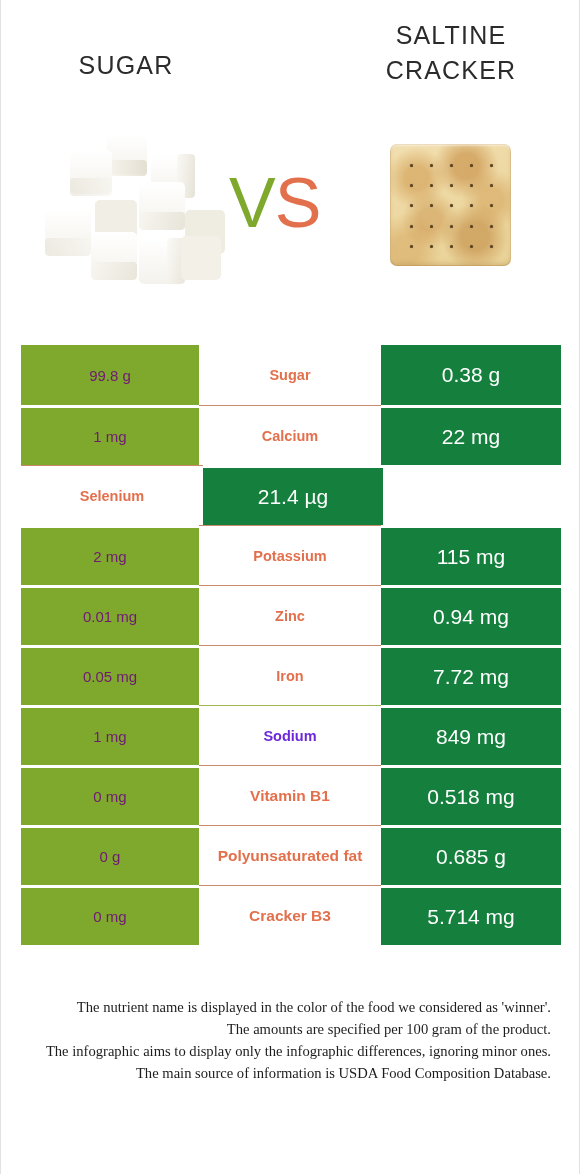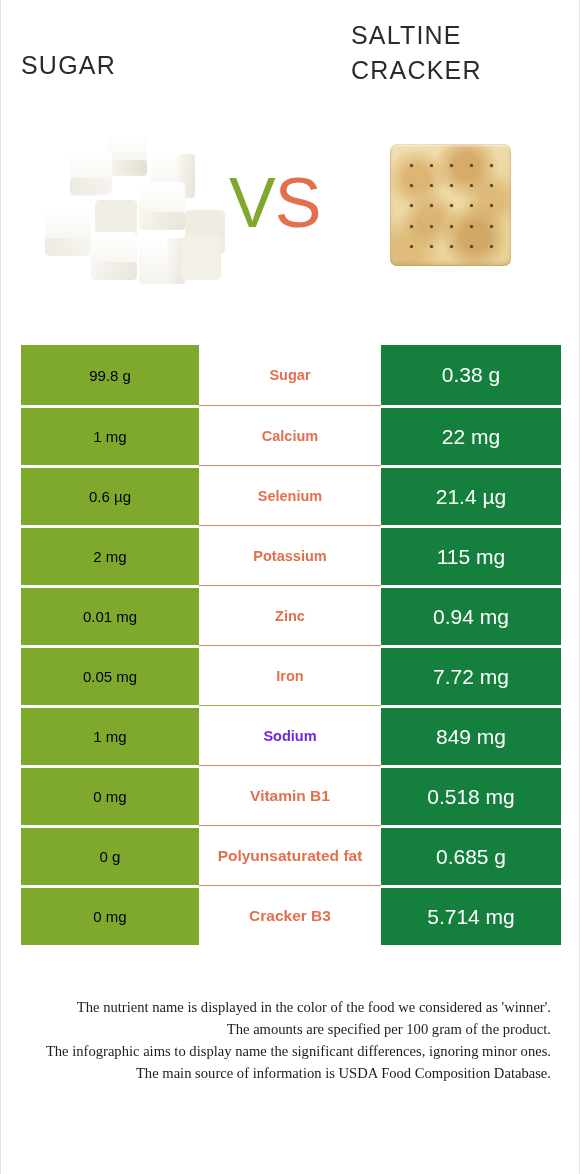--- a/index.html
+++ b/index.html
@@ -22,20 +22,21 @@
   }
 
   
   .header {
     position: relative;
     height: 320px;
   }
 
   .title {
     position: absolute;
+    text-align: center;
     font-family: "Liberation Sans", sans-serif;
     font-weight: 300;
     font-size: 25px;
     letter-spacing: 1.2px;
     color: #2b2b2b;
     line-height: 35px;
     text-transform: uppercase;
   }
   .title-left  { left: 20px;  top: 48px;  width: 210px; }
   .title-right { left: 350px; top: 18px;  width: 200px; }
@@ -125,21 +126,21 @@
   }
   .cell {
     display: flex;
     align-items: center;
     justify-content: center;
     font-family: "Liberation Sans", sans-serif;
   }
   .cell-left {
     width: 178px;
     background: #7fa92c;
-    color: #000000;
+    color: #701a75;
     font-size: 15px;
     font-weight: 400;
   }
   .cell-mid {
     width: 182px;
     background: #ffffff;
     font-size: 14.5px;
     font-weight: 700;
   }
   .cell-right {
@@ -290,21 +291,20 @@
         <div class="cell cell-right">0.38 g</div>
       </div>
       <div class="row">
         <div class="cell cell-left">1 mg</div>
         <div class="cell cell-mid">
           <span class="nutrient-label label-right">Calcium</span>
         </div>
         <div class="cell cell-right">22 mg</div>
       </div>
       <div class="row">
-        <div class="cell cell-left">0.6 µg</div>
         <div class="cell cell-mid">
           <span class="nutrient-label label-right">Selenium</span>
         </div>
         <div class="cell cell-right">21.4 µg</div>
       </div>
       <div class="row">
         <div class="cell cell-left">2 mg</div>
         <div class="cell cell-mid">
           <span class="nutrient-label label-right">Potassium</span>
         </div>
@@ -350,17 +350,17 @@
         <div class="cell cell-mid">
           <span class="nutrient-label label-right label-big">Cracker B3</span>
         </div>
         <div class="cell cell-right">5.714 mg</div>
       </div>
     </div>
 
   <div class="footer">
     <p>The nutrient name is displayed in the color of the food we considered as 'winner'.</p>
     <p>The amounts are specified per 100 gram of the product.</p>
-    <p>The infographic aims to display name the significant differences, ignoring minor ones.</p>
+    <p>The infographic aims to display only the infographic differences, ignoring minor ones.</p>
     <p>The main source of information is USDA Food Composition Database.</p>
   </div>
 
 </div>
 
 </body></html>

